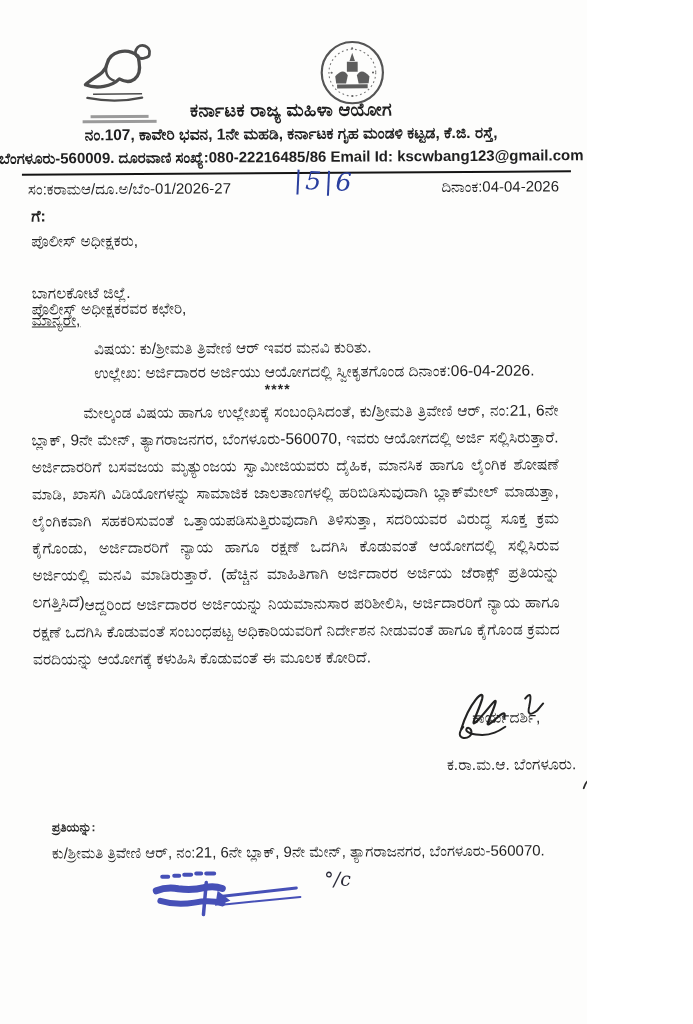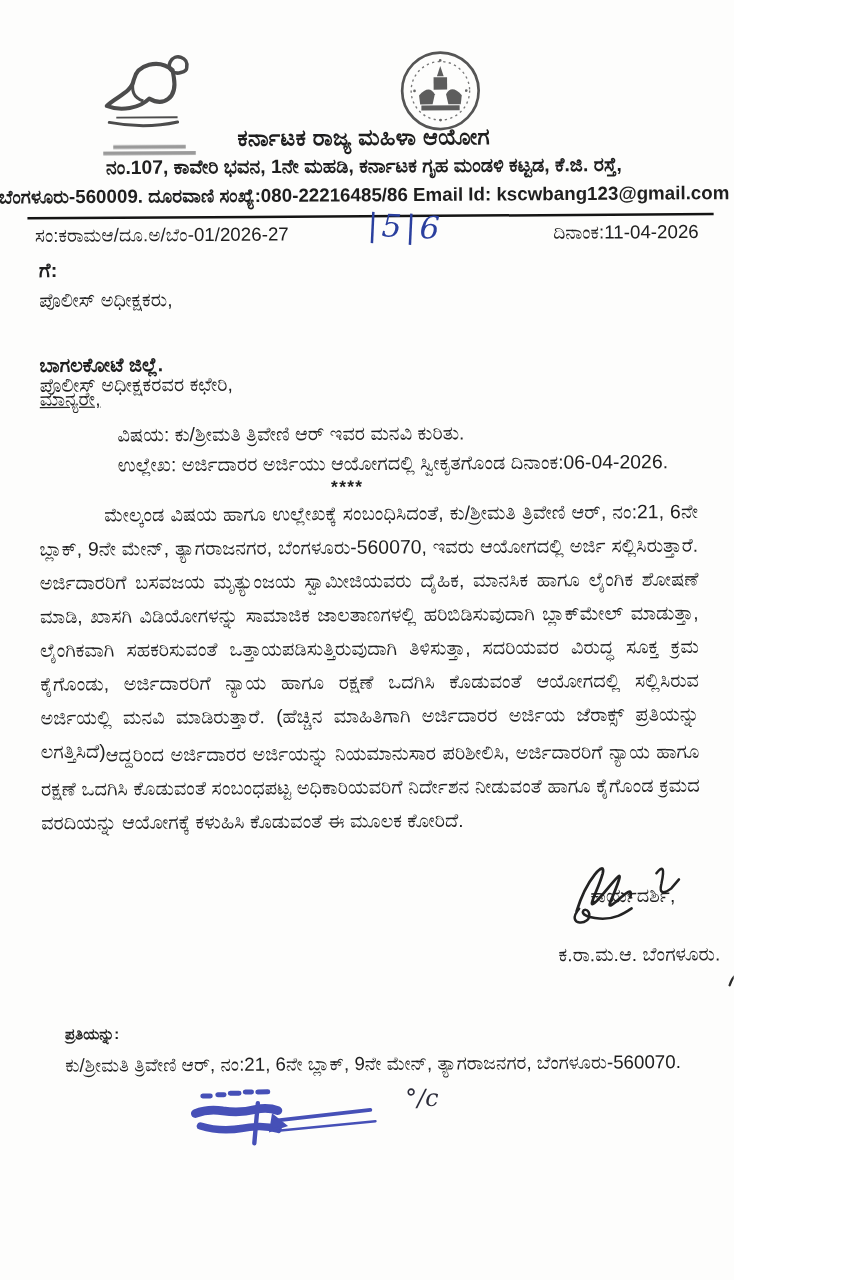--- a/index.html
+++ b/index.html
@@ -32,21 +32,21 @@
   .ref-row{top:179px;left:30px;right:26px;display:flex;justify-content:space-between;font-size:15px;}
   .hand-note{
     left:296px;top:167px;font-size:25px;color:var(--handwriting-blue);
     font-style:italic;letter-spacing:3px;transform:rotate(3deg);
     font-family:"DejaVu Serif","Liberation Serif",serif;
   }
 
   
   .to-label{top:206px;left:33px;font-size:16px;font-weight:bold;}
   .recip-line{left:33px;font-size:15.5px;text-align:right;}
-  .recip-0{top:231px;} .recip-1{top:257px;margin-top:42px;} .recip-2{top:283px;font-weight:bold;}
+  .recip-0{top:231px;} .recip-1{top:257px;margin-top:42px;} .recip-2{top:283px;}
   .salutation{top:310px;left:33px;font-size:15.5px;text-decoration:underline;}
 
   
   .subject-line{top:339px;left:95px;right:30px;font-size:15.5px;}
   .reference-line{top:363px;left:95px;right:24px;font-size:15.5px;}
   .separator{top:381px;left:0;right:30px;text-align:center;font-size:14px;font-weight:bold;letter-spacing:1px;}
 
   
   .para{left:32px;right:28px;font-size:15.5px;line-height:27px;text-align:justify;text-indent:52px;}
   .para1{top:398px;}
@@ -101,21 +101,21 @@
       </svg>
     </div>
 
     <div class="abs org-name">ಕರ್ನಾಟಕ ರಾಜ್ಯ ಮಹಿಳಾ ಆಯೋಗ</div>
     <div class="abs addr1">ನಂ.107, ಕಾವೇರಿ ಭವನ, 1ನೇ ಮಹಡಿ, ಕರ್ನಾಟಕ ಗೃಹ ಮಂಡಳಿ ಕಟ್ಟಡ, ಕೆ.ಜಿ. ರಸ್ತೆ,</div>
     <div class="abs addr2">ಬೆಂಗಳೂರು-560009. ದೂರವಾಣಿ ಸಂಖ್ಯೆ:080-22216485/86 Email Id: kscwbang123@gmail.com</div>
     <div class="abs header-rule"></div>
 
     <div class="abs ref-row">
       <span>ಸಂ:ಕರಾಮಆ/ದೂ.ಅ/ಬೆಂ-01/2026-27</span>
-      <span>ದಿನಾಂಕ:11-04-2026</span>
+      <span>ದಿನಾಂಕ:04-04-2026</span>
     </div>
     <div class="abs hand-note">|5|6</div>
 
     <div class="abs to-label">ಗೆ:</div>
     <div class="abs recip-line recip-0">ಪೊಲೀಸ್ ಅಧೀಕ್ಷಕರು,</div>
     <div class="abs recip-line recip-1">ಪೊಲೀಸ್ ಅಧೀಕ್ಷಕರವರ ಕಛೇರಿ,</div>
     <div class="abs recip-line recip-2">ಬಾಗಲಕೋಟೆ ಜಿಲ್ಲೆ.</div>
     <div class="abs salutation">ಮಾನ್ಯರೇ,</div>
 
     <div class="abs subject-line">ವಿಷಯ: ಕು/ಶ್ರೀಮತಿ ತ್ರಿವೇಣಿ ಆರ್ ಇವರ ಮನವಿ ಕುರಿತು.</div>

